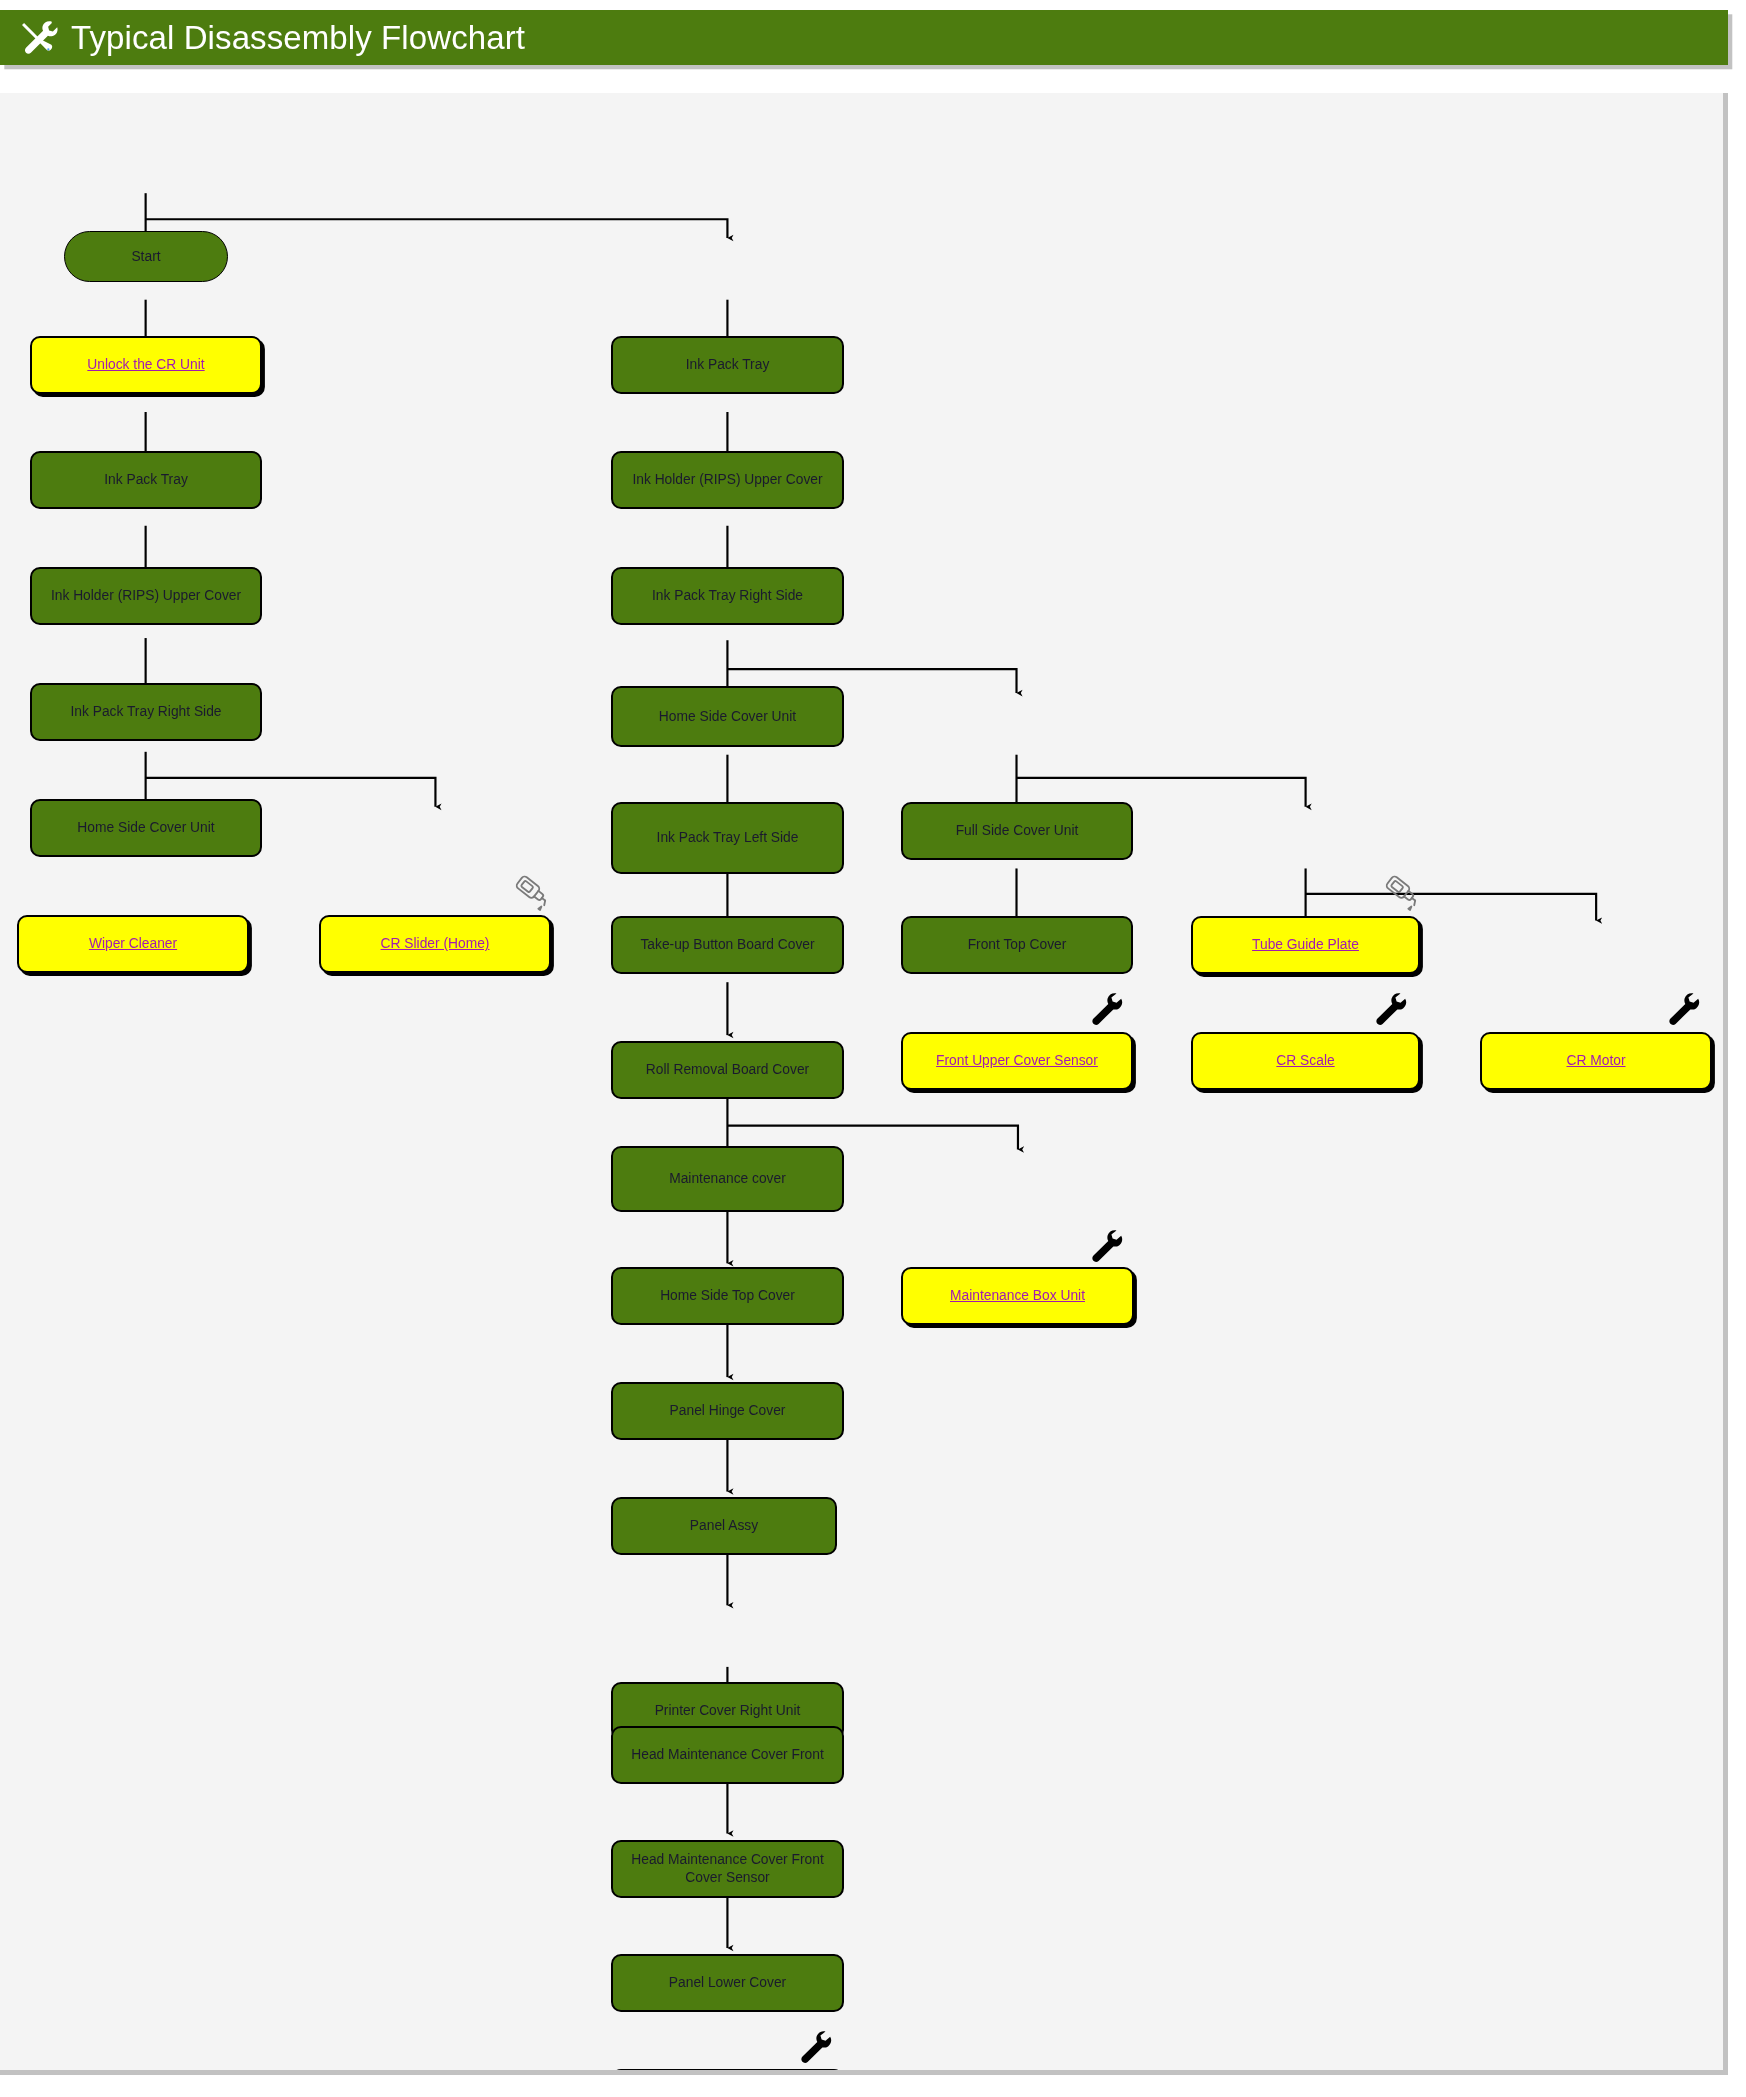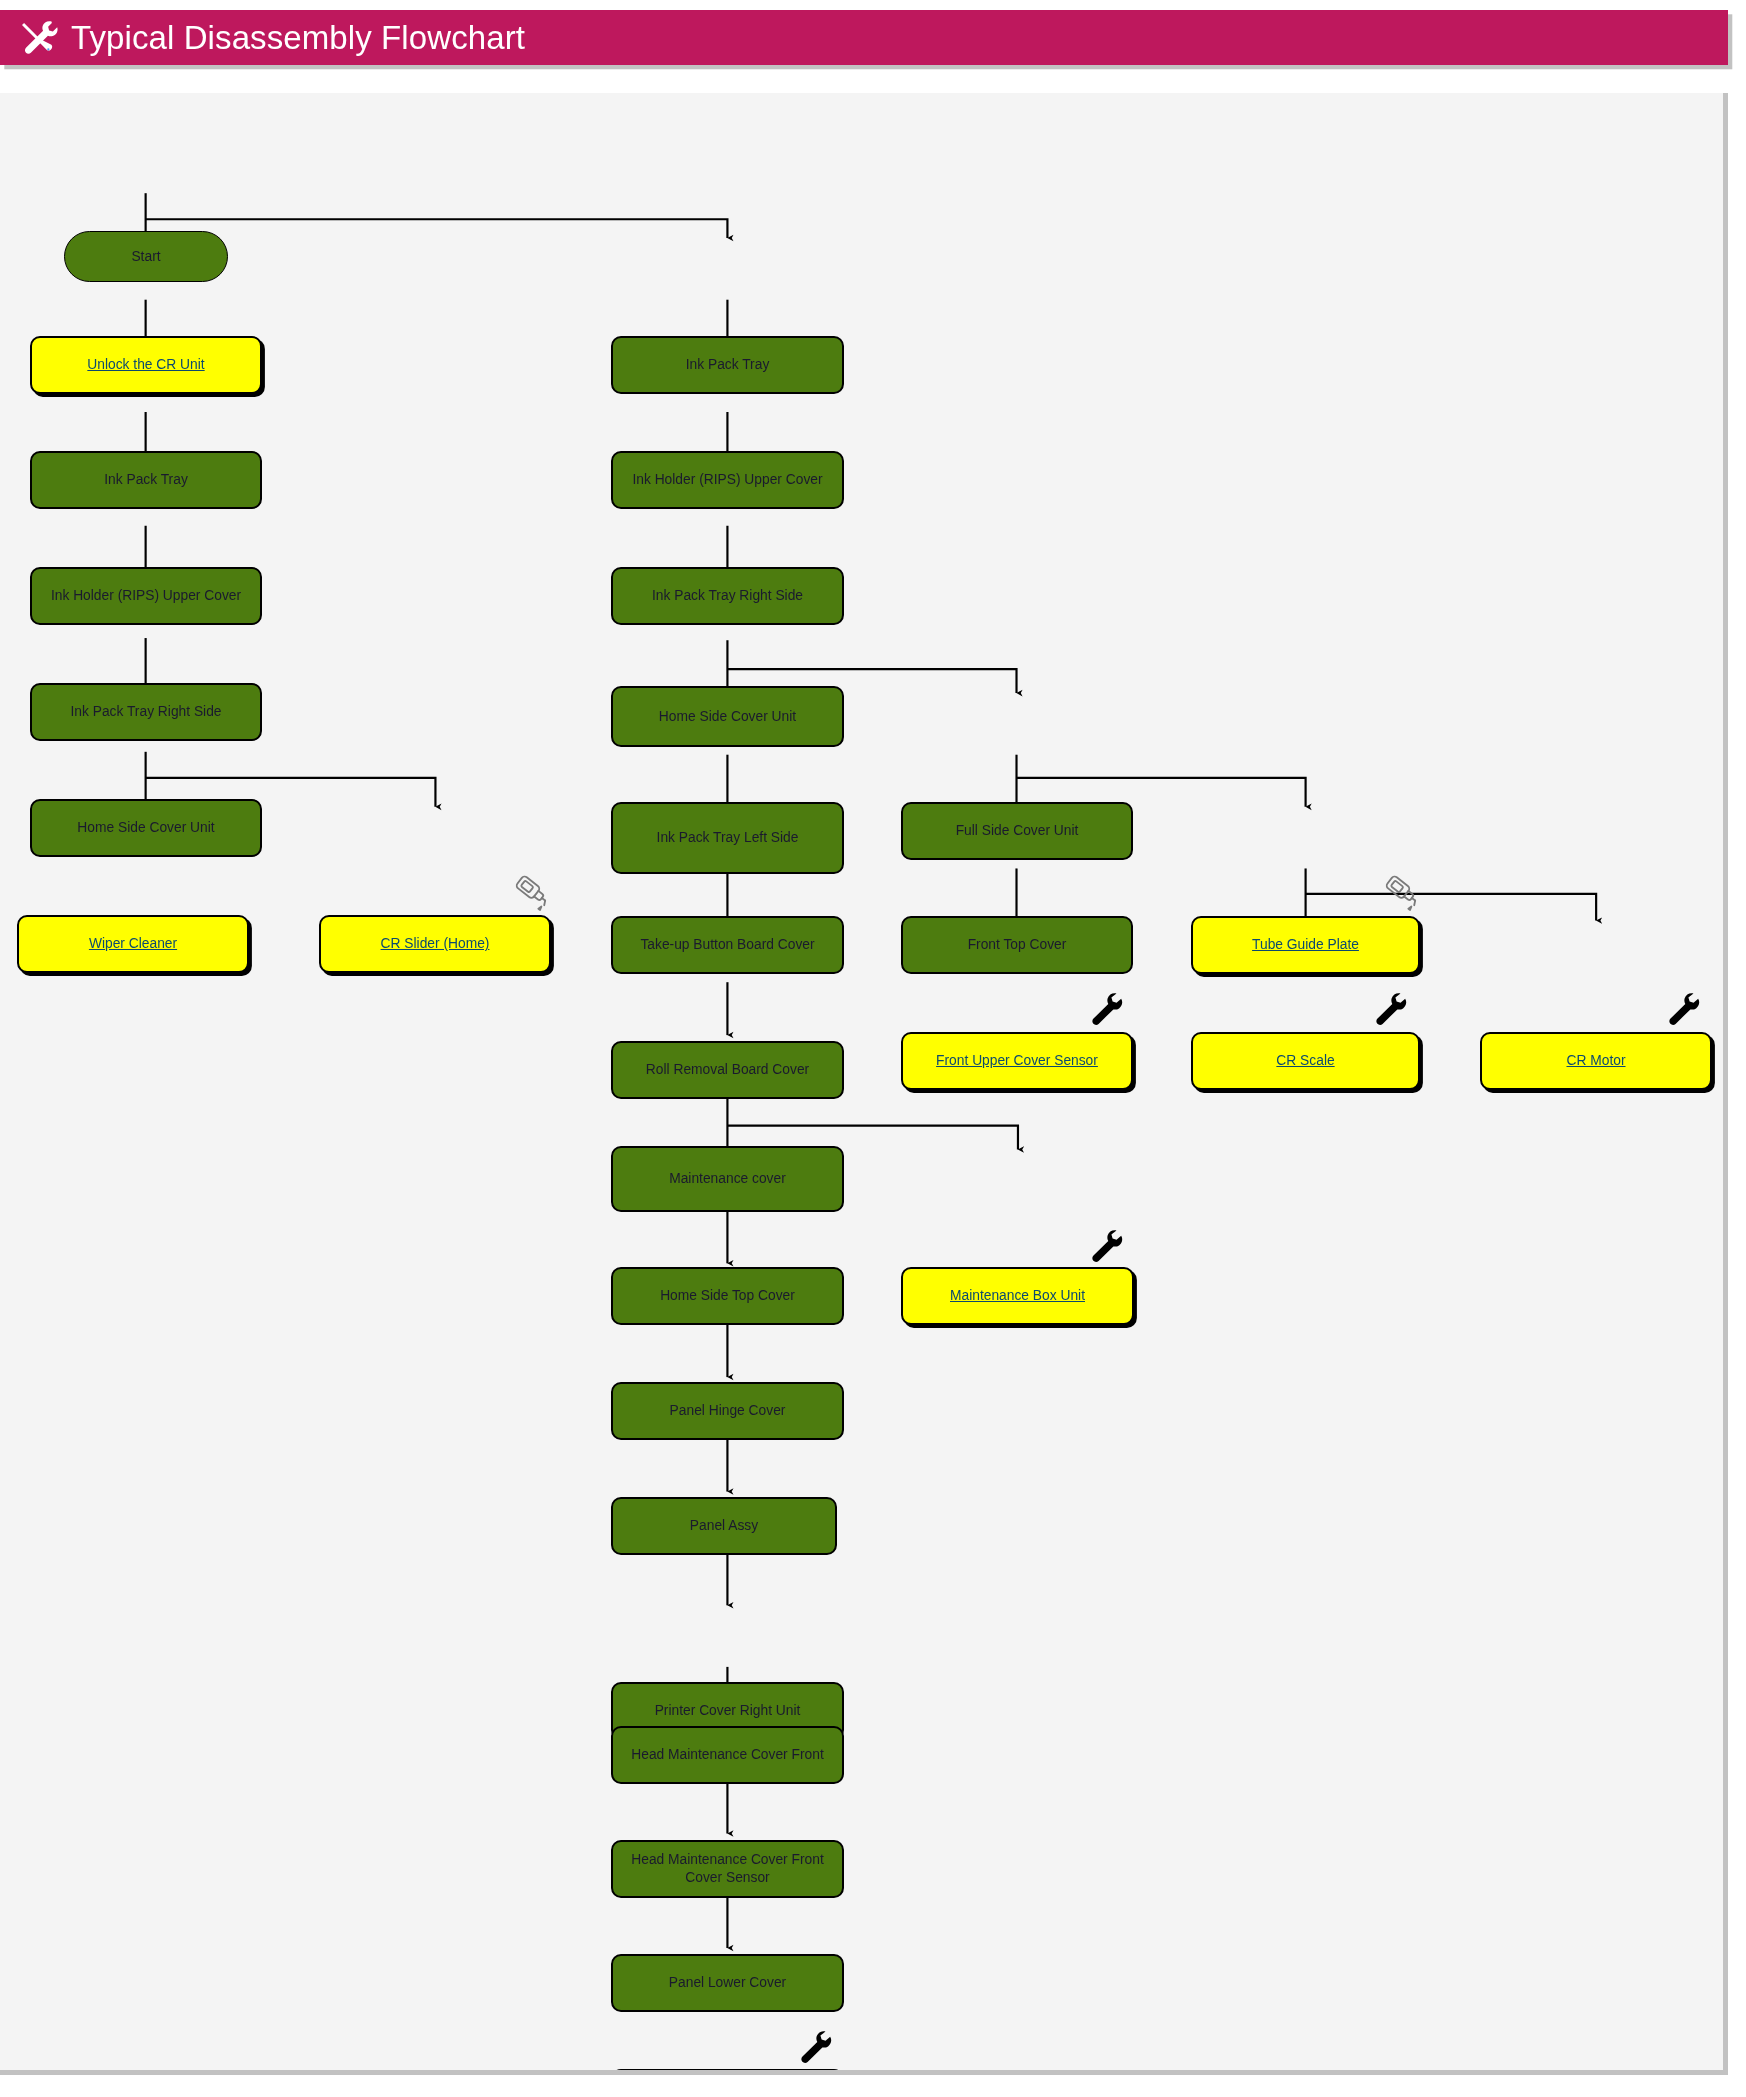--- a/index.html
+++ b/index.html
@@ -16,21 +16,21 @@
     background: #ffffff;
     overflow: hidden;
   }
   
   #titlebar {
     position: absolute;
     left: 0;
     top: 10px;
     width: 1728px;
     height: 55px;
-    background: #be185d;
+    background: #4d7c0f;
     box-shadow: 4.3px 4.3px 0 0 #c2c2c2;
     display: flex;
     align-items: center;
     box-sizing: border-box;
     padding-left: 16px;
   }
   #titlebar .tools-icon {
     width: 45px;
     height: 42px;
     flex: 0 0 auto;
@@ -80,21 +80,21 @@
   }
   .node.start {
     border-radius: 29px;
     border-width: 1.4px;
   }
   .node.hl {
     background: #ffff00;
     box-shadow: 2.9px 2.9px 0 0 #000000;
   }
   .node.hl .lbl {
-    color: #0c4a6e;
+    color: #a21caf;
     text-decoration: underline;
   }
   .lbl { display: block; }
 
   
   #links {
     position: absolute;
     left: 0;
     top: 0;
     width: 1728px;

